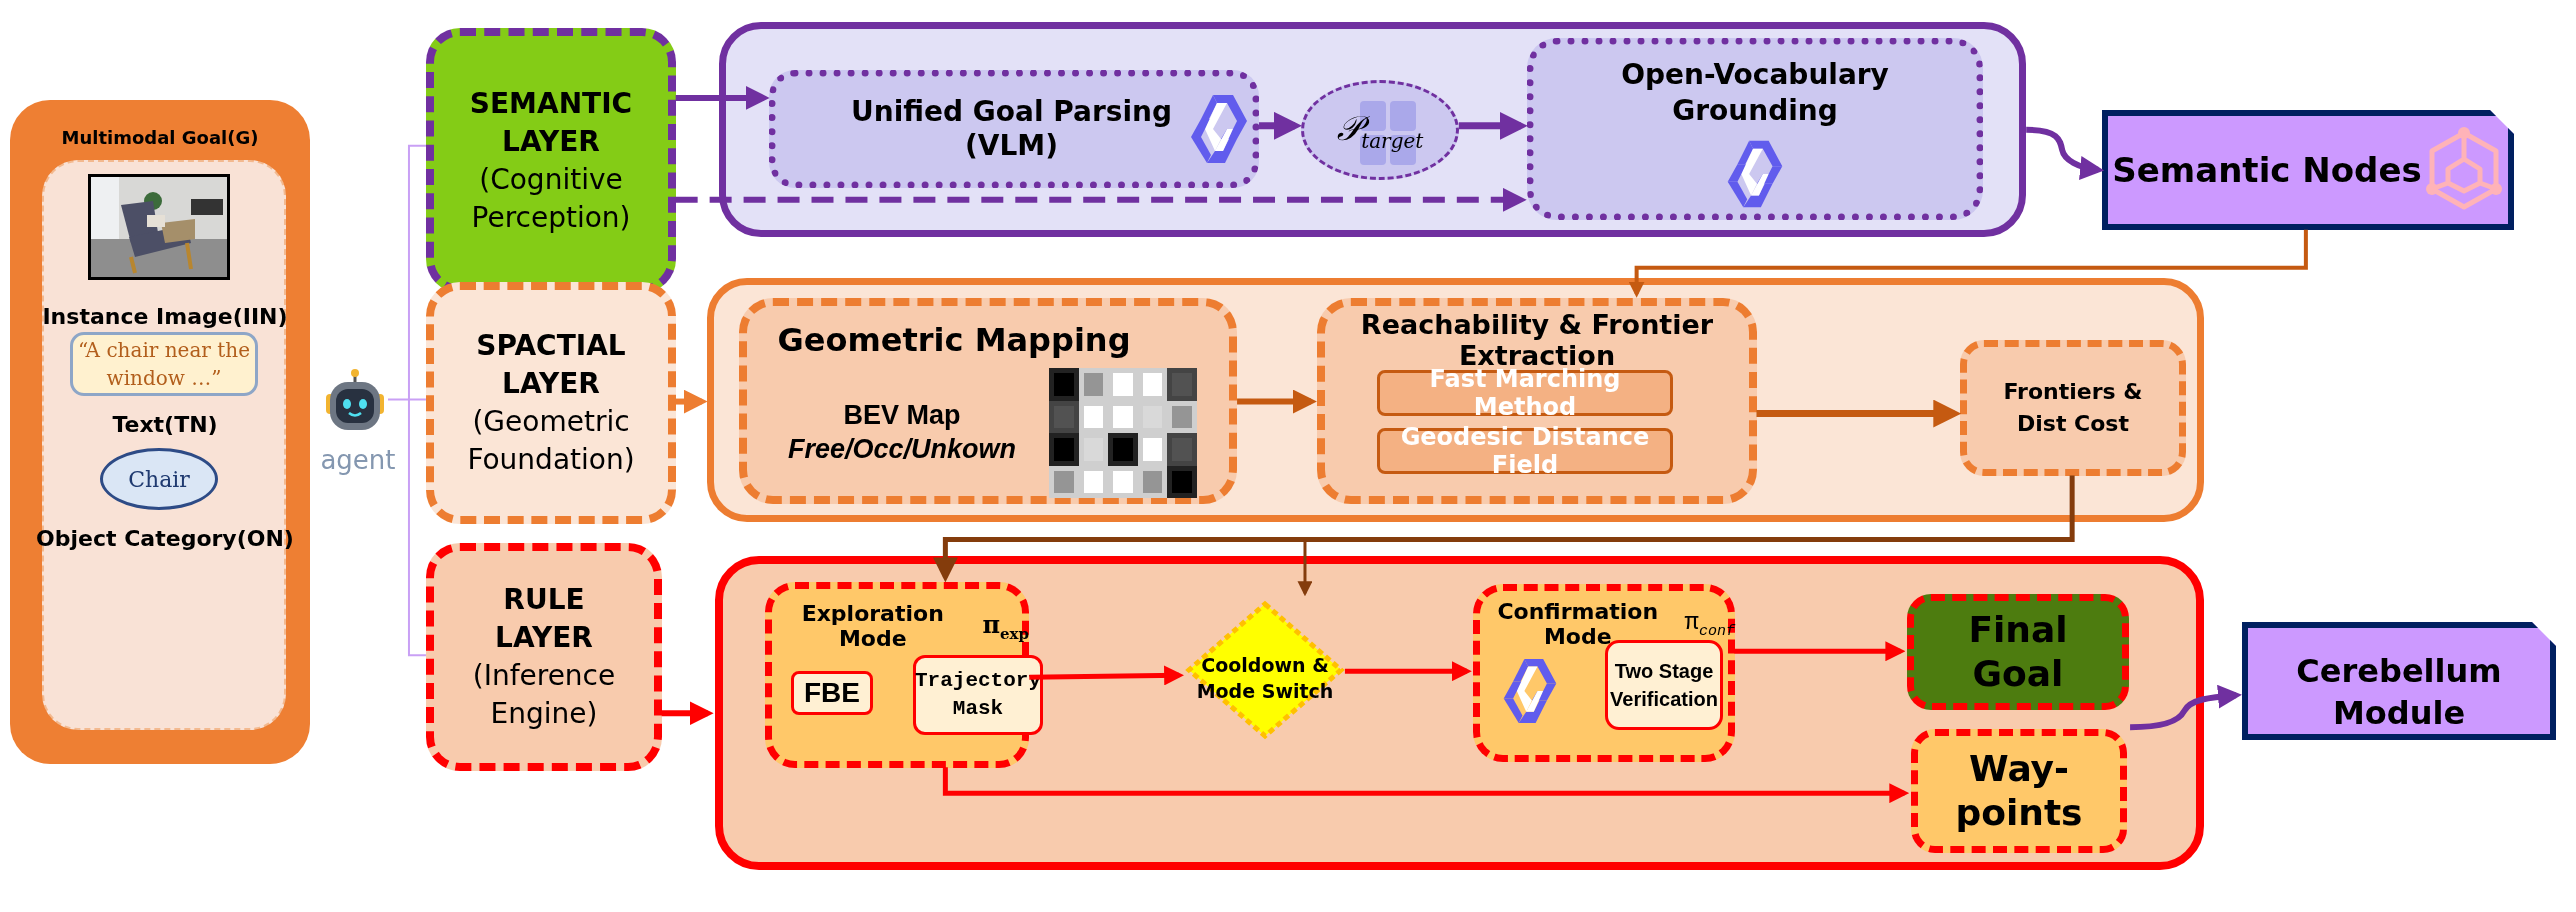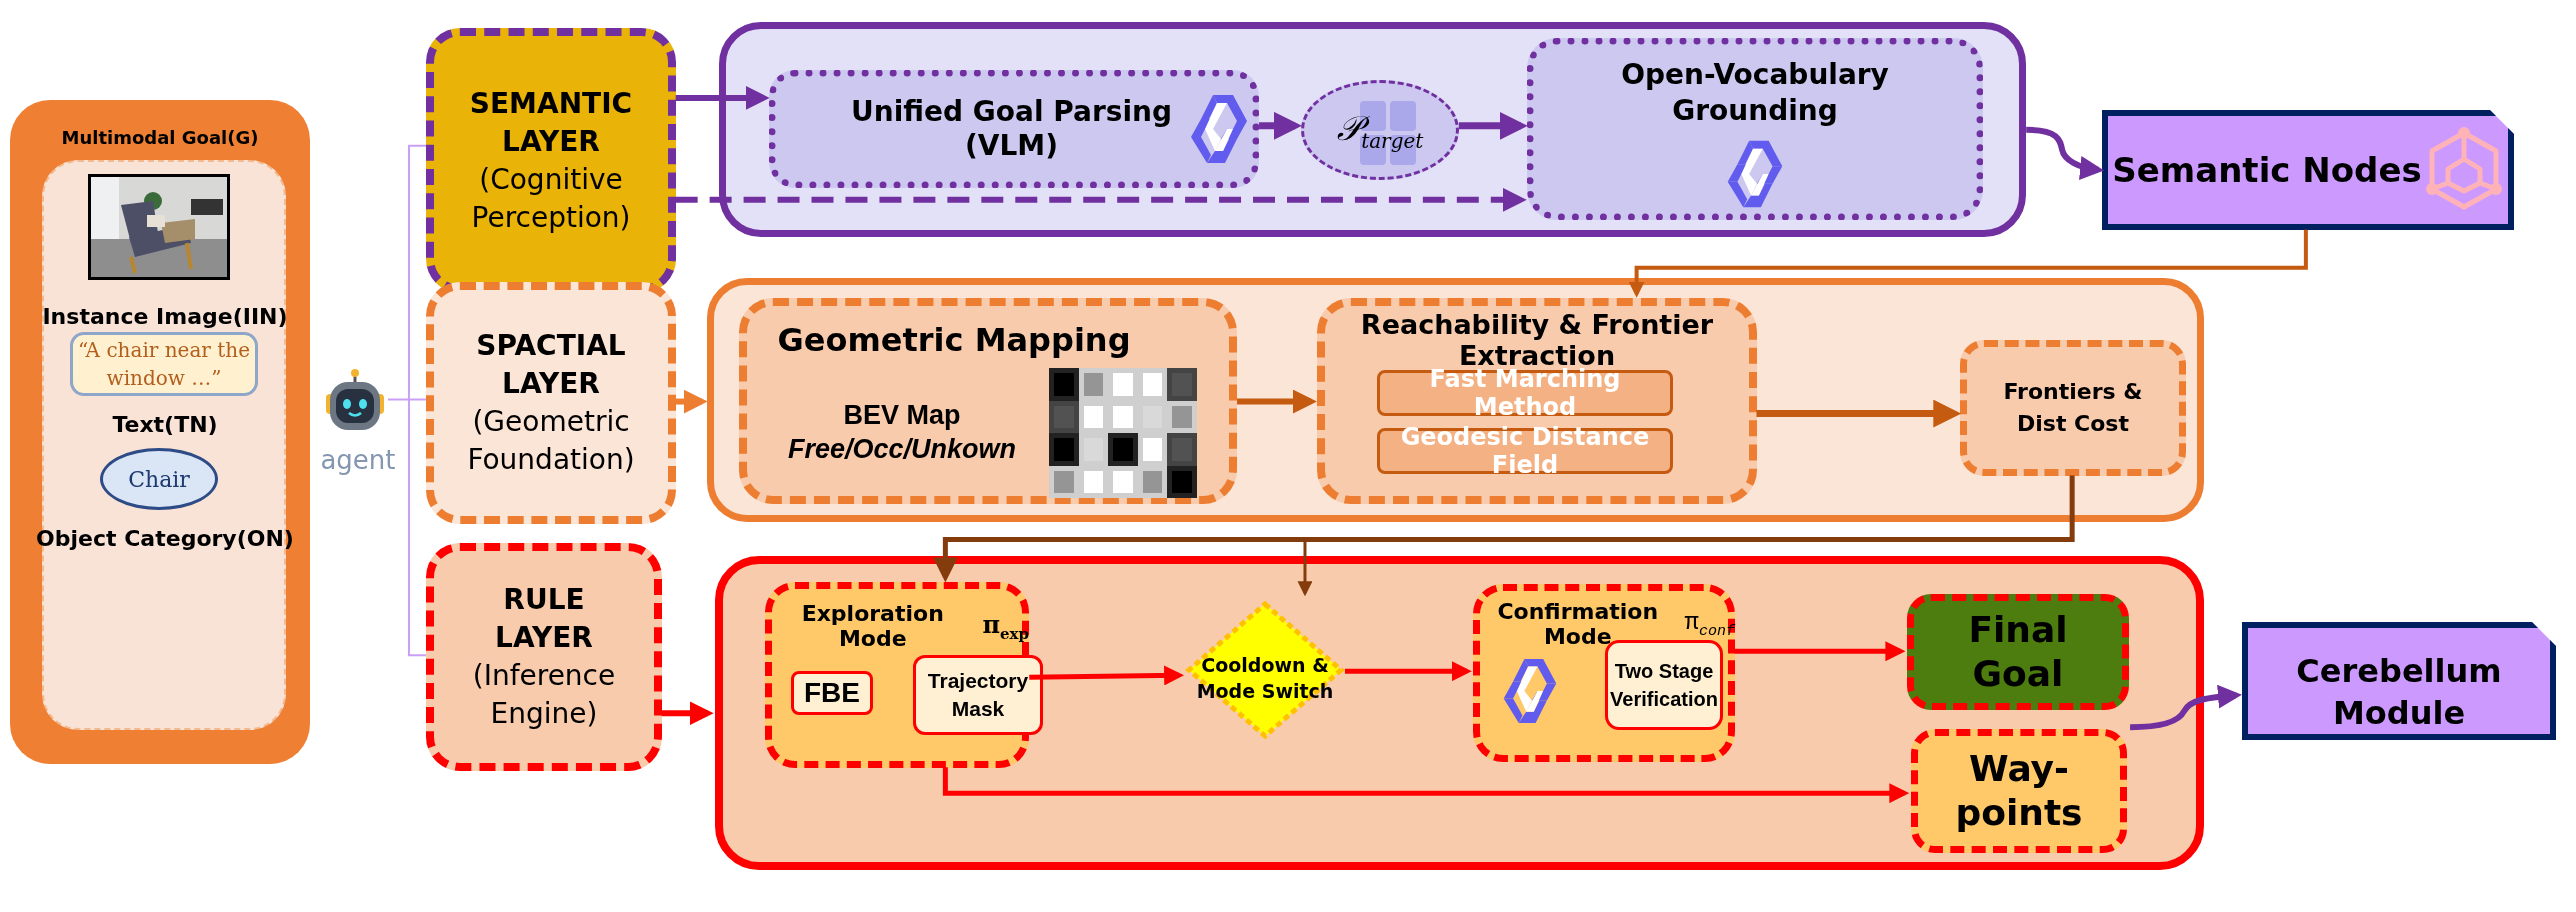--- a/index.html
+++ b/index.html
@@ -25,21 +25,21 @@
   #obj-label { left:30px; top:518px; width:270px; height:40px; }
 
   
   #agent { left:320px; top:368px; width:70px; height:68px; }
   #agent-label { left:312px; top:440px; width:92px; height:40px; font-size:26px; color:#8497b0; font-weight:normal; }
 
   
   .layer { border-radius:34px; font-size:28px; line-height:38px; }
   .layer .t { font-weight:bold; }
   .layer .s { font-weight:normal; }
-  #sem-layer { left:426px; top:28px; width:250px; height:265px; background:#eab308; border:8px dashed #7030a0; }
+  #sem-layer { left:426px; top:28px; width:250px; height:265px; background:#84cc16; border:8px dashed #7030a0; }
   #spa-layer { left:426px; top:282px; width:250px; height:242px; background:#fbe5d6; border:8px dashed #ed7d31; }
   #rule-layer { left:426px; top:543px; width:236px; height:228px; background:#f8cbad; border:8px dashed #ff0000; }
 
   
   #sem-container { left:719px; top:22px; width:1307px; height:215px; background:#e3e1f7; border:7px solid #7030a0; border-radius:42px; }
   #ugp-box { left:769px; top:70px; width:490px; height:118px; background:#ccc8f0; border:7px dotted #7030a0; border-radius:26px; font-size:28px; line-height:34px; }
   #ptarget { left:1301px; top:80px; width:158px; height:100px; background:#ccc8f0; border:3px dashed #7030a0; border-radius:50%; }
   #ovg-box { left:1527px; top:38px; width:456px; height:182px; background:#ccc8f0; border:7px dotted #7030a0; border-radius:30px; font-size:28px; line-height:36px; }
 
   
@@ -259,21 +259,21 @@
 <div class="abs" id="exp-box"></div>
 <div class="abs center hand" id="exp-title" style="flex-direction:row;gap:6px;">
   <span>Exploration Mode</span>
   <span style="font-family:'DejaVu Serif',serif;font-weight:bold;font-size:24px;">
     <span>π</span><sub style="font-size:15px">exp</sub>
   </span>
 </div>
 <div class="abs center" id="fbe" style="font-weight:bold;">
   <span>FBE</span>
 </div>
-<div class="abs center" id="traj" style="font-weight:bold;">
+<div class="abs center" id="traj" style="font-weight:bold;font-family:Liberation Mono, monospace;">
   <div>Trajectory</div>
   <div>Mask</div>
 </div>
 
 <div class="abs" id="cool">
   <svg width="160" height="140" viewBox="0 0 160 140" style="position:absolute;left:0;top:0">
     <path d="M80,4 L156,70 L80,136 L4,70 z" fill="#ffff00" stroke="#ffc000" stroke-width="5" stroke-dasharray="6 4"></path>
   </svg>
   <div class="abs center hand" style="left:0;top:8px;width:160px;height:140px;font-size:19px;line-height:26px;">
     <div>Cooldown &amp;</div>

